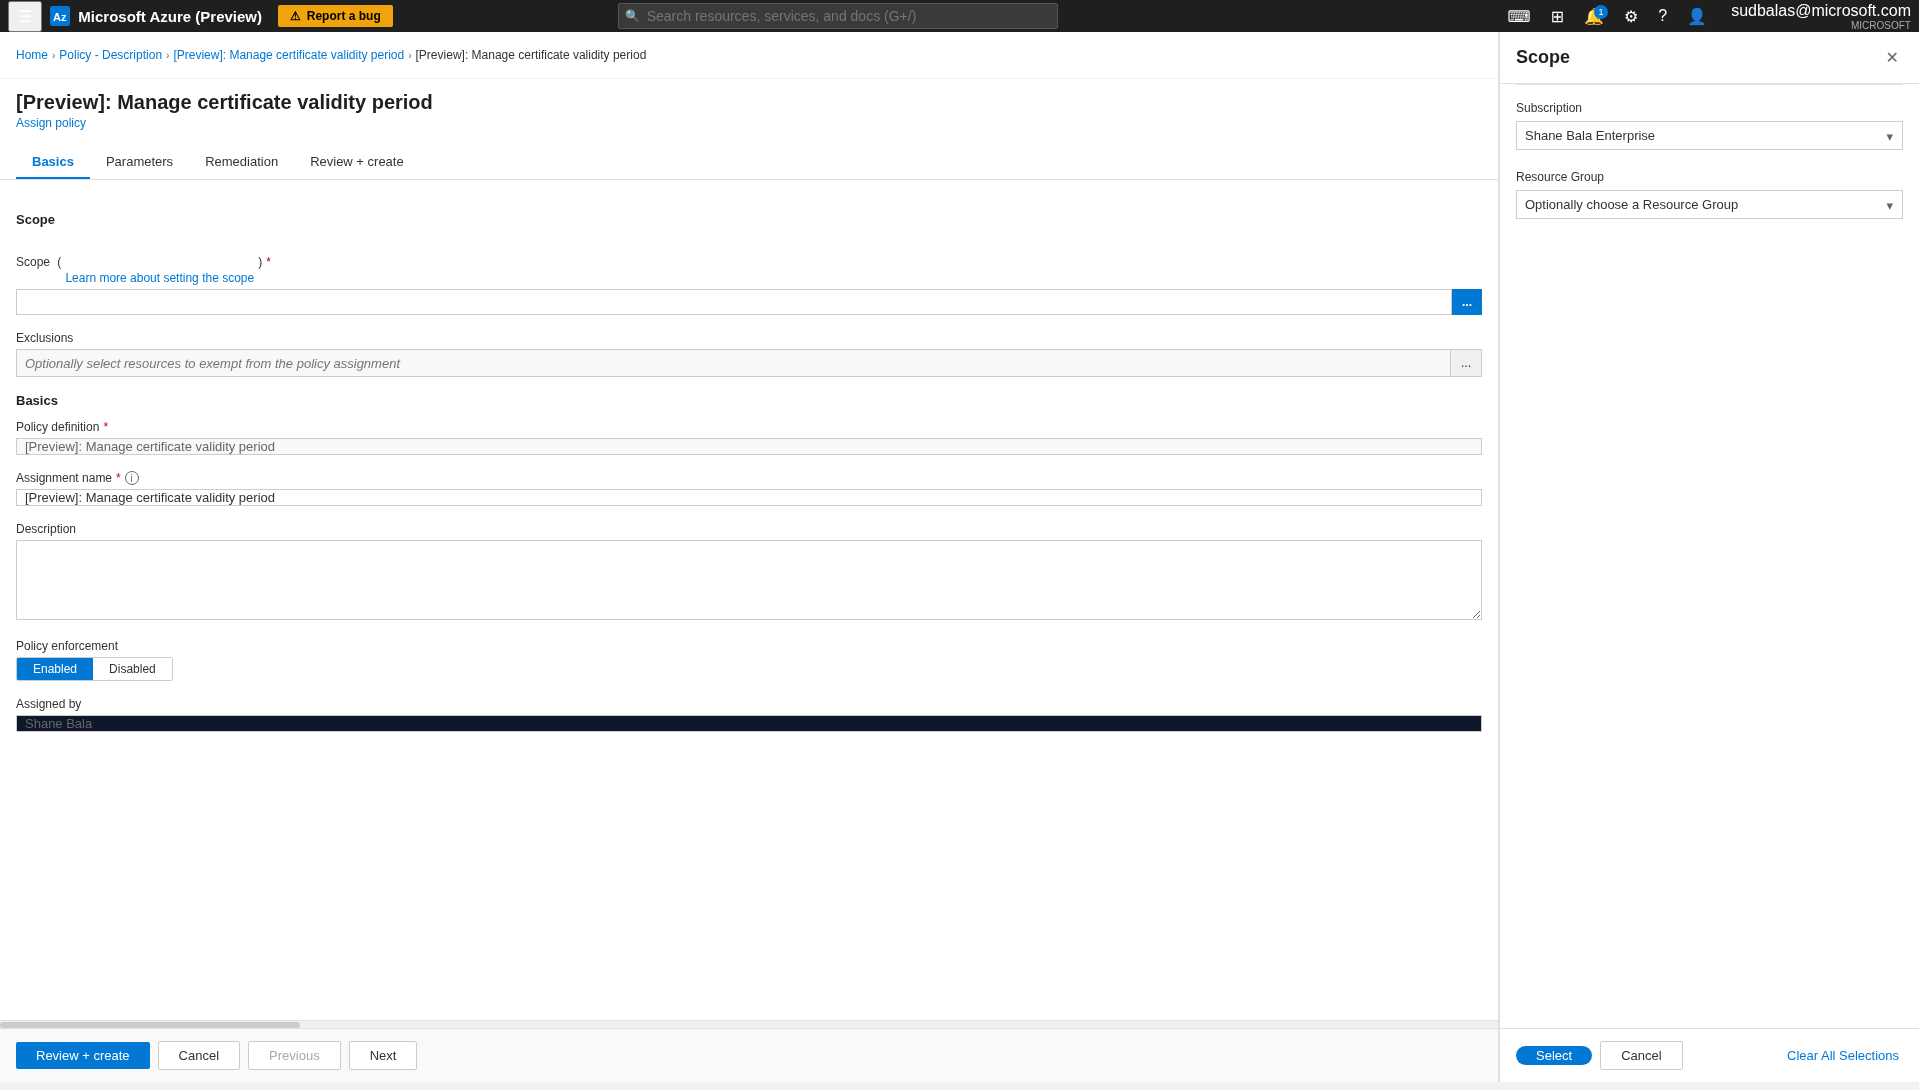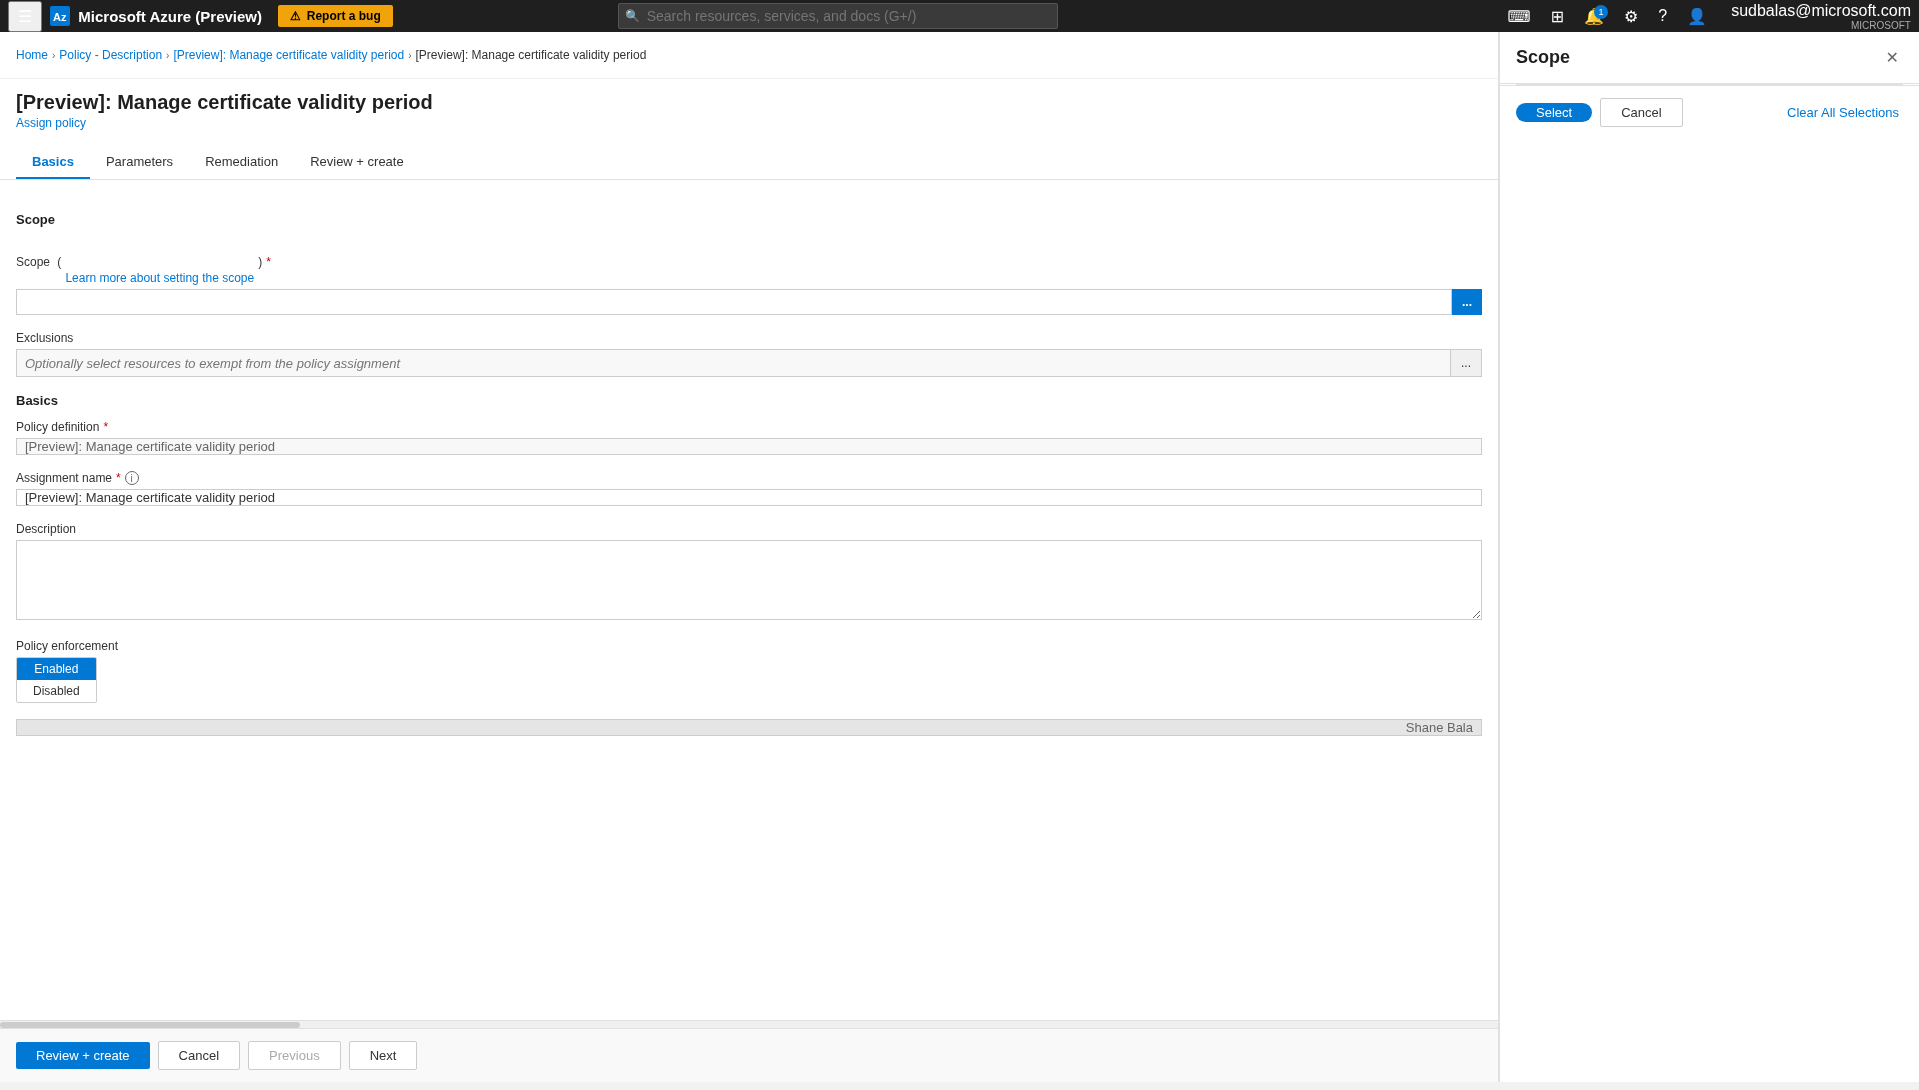--- a/index.html
+++ b/index.html
@@ -277,21 +277,20 @@
       margin-top: 32px;
     }
 
     
     .toggle-group {
       display: flex;
       border: 1px solid #ccc;
       border-radius: 2px;
       overflow: hidden;
       width: fit-content;
-      flex-direction: column;
     }
     .toggle-option {
       padding: 4px 16px;
       font-size: 12px;
       cursor: pointer;
       background: #fff;
       color: #333;
       border: none;
       outline: none;
     }
@@ -590,21 +589,24 @@
           <div class="form-label">
             <span>Policy enforcement</span>
           </div>
           <div class="toggle-group">
             <button class="toggle-option active">Enabled</button>
             <button class="toggle-option">Disabled</button>
           </div>
         </div>
 
         <div class="form-group">
-          <input type="text" class="form-input readonly" style="background: #e5e5e5; text-align: right;" readonly="" value="Shane Bala">
+          <div class="form-label">
+            <span>Assigned by</span>
+          </div>
+          <input type="text" class="form-input readonly" style="background: #0f172a;" readonly="" value="Shane Bala">
         </div>
 
       </div>
     </div>
 
     <div class="bottom-scrollbar">
       <div class="bottom-scrollbar-thumb"></div>
     </div>
 
     <div class="bottom-bar">
@@ -616,20 +618,41 @@
   </div>
 
   <div class="right-panel">
     <div class="right-panel-header">
       <span class="right-panel-title">Scope</span>
       <button class="close-btn">✕</button>
     </div>
 
     <div style="border-bottom: 1px solid #e0e0e0; margin: 0 16px;"></div>
 
+    <div class="right-panel-content">
+
+      <div class="right-panel-form-group">
+        <div class="right-panel-label">Subscription</div>
+        <div class="select-wrapper">
+          <select class="right-panel-select">
+            <option>Shane Bala Enterprise</option>
+          </select>
+        </div>
+      </div>
+
+      <div class="right-panel-form-group">
+        <div class="right-panel-label">Resource Group</div>
+        <div class="select-wrapper">
+          <select class="right-panel-select">
+            <option value="">Optionally choose a Resource Group</option>
+          </select>
+        </div>
+      </div>
+
+    </div>
 
     <div class="right-panel-bottom">
       <button class="btn-scope-select">Select</button>
       <button class="btn-scope-cancel">Cancel</button>
       <button class="btn-clear-all">Clear All Selections</button>
     </div>
   </div>
 
 </div>
 

